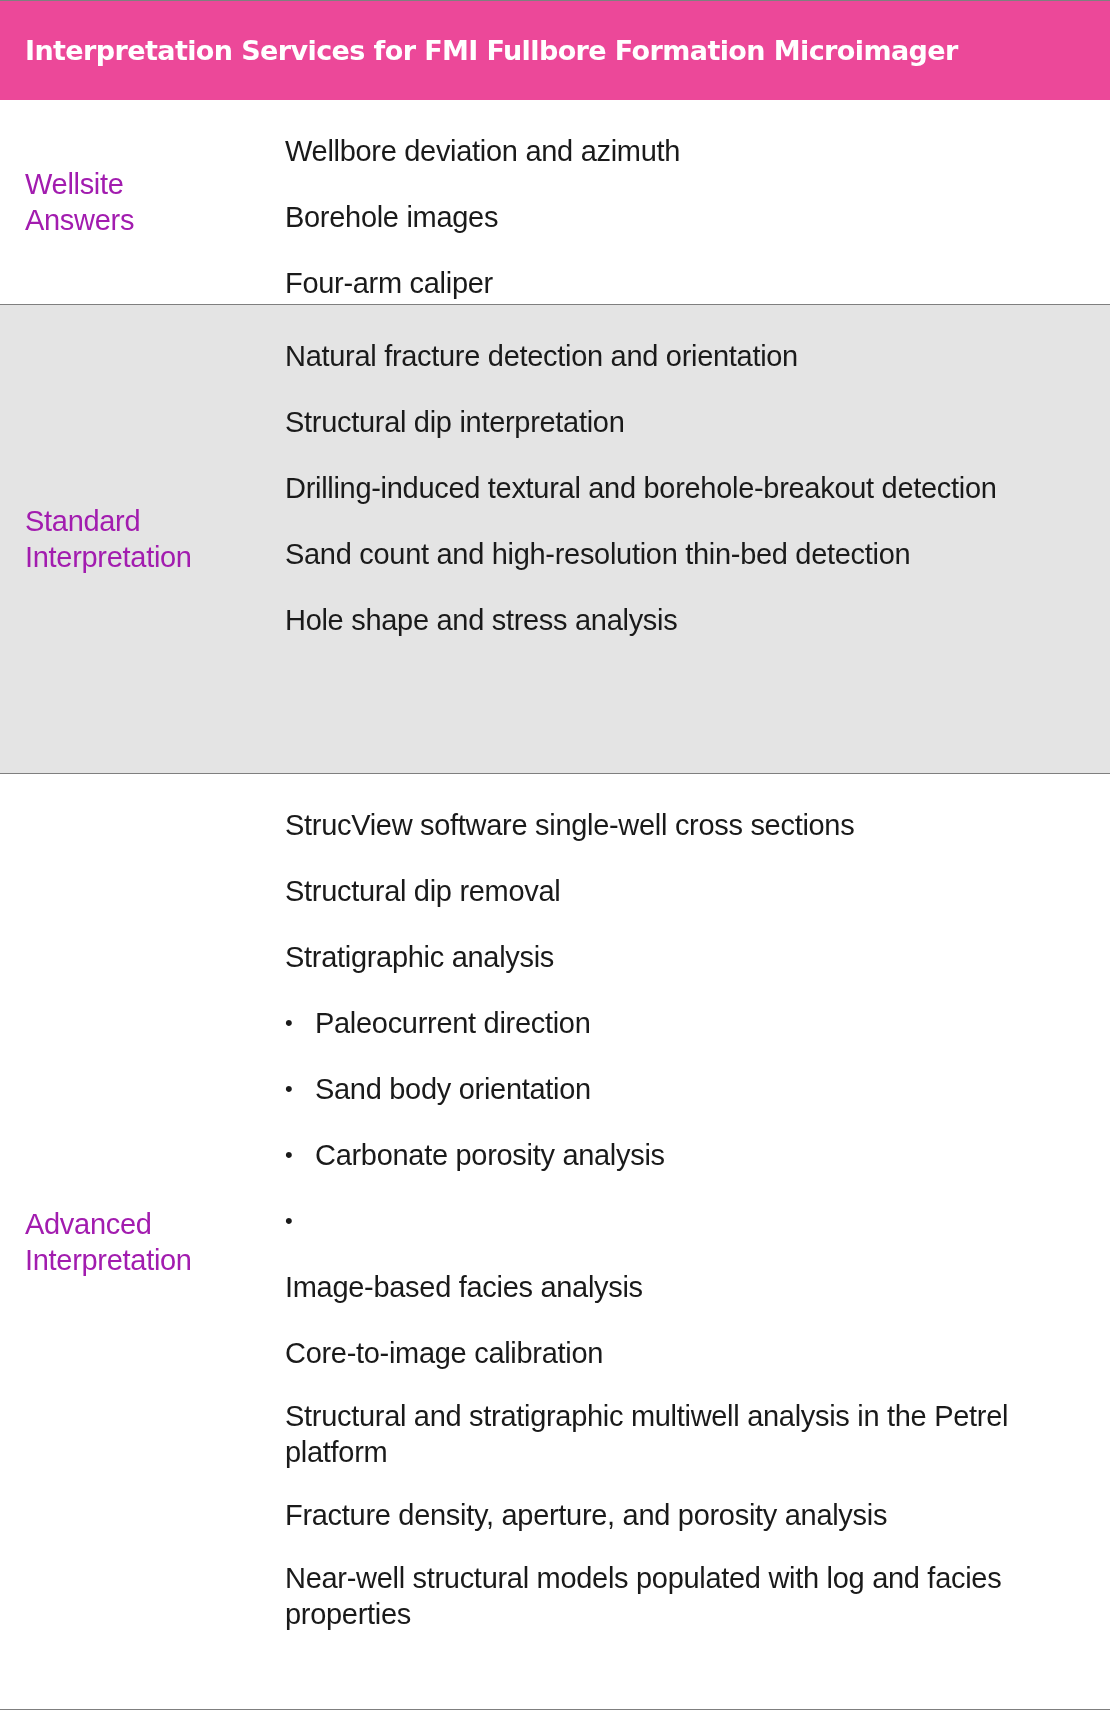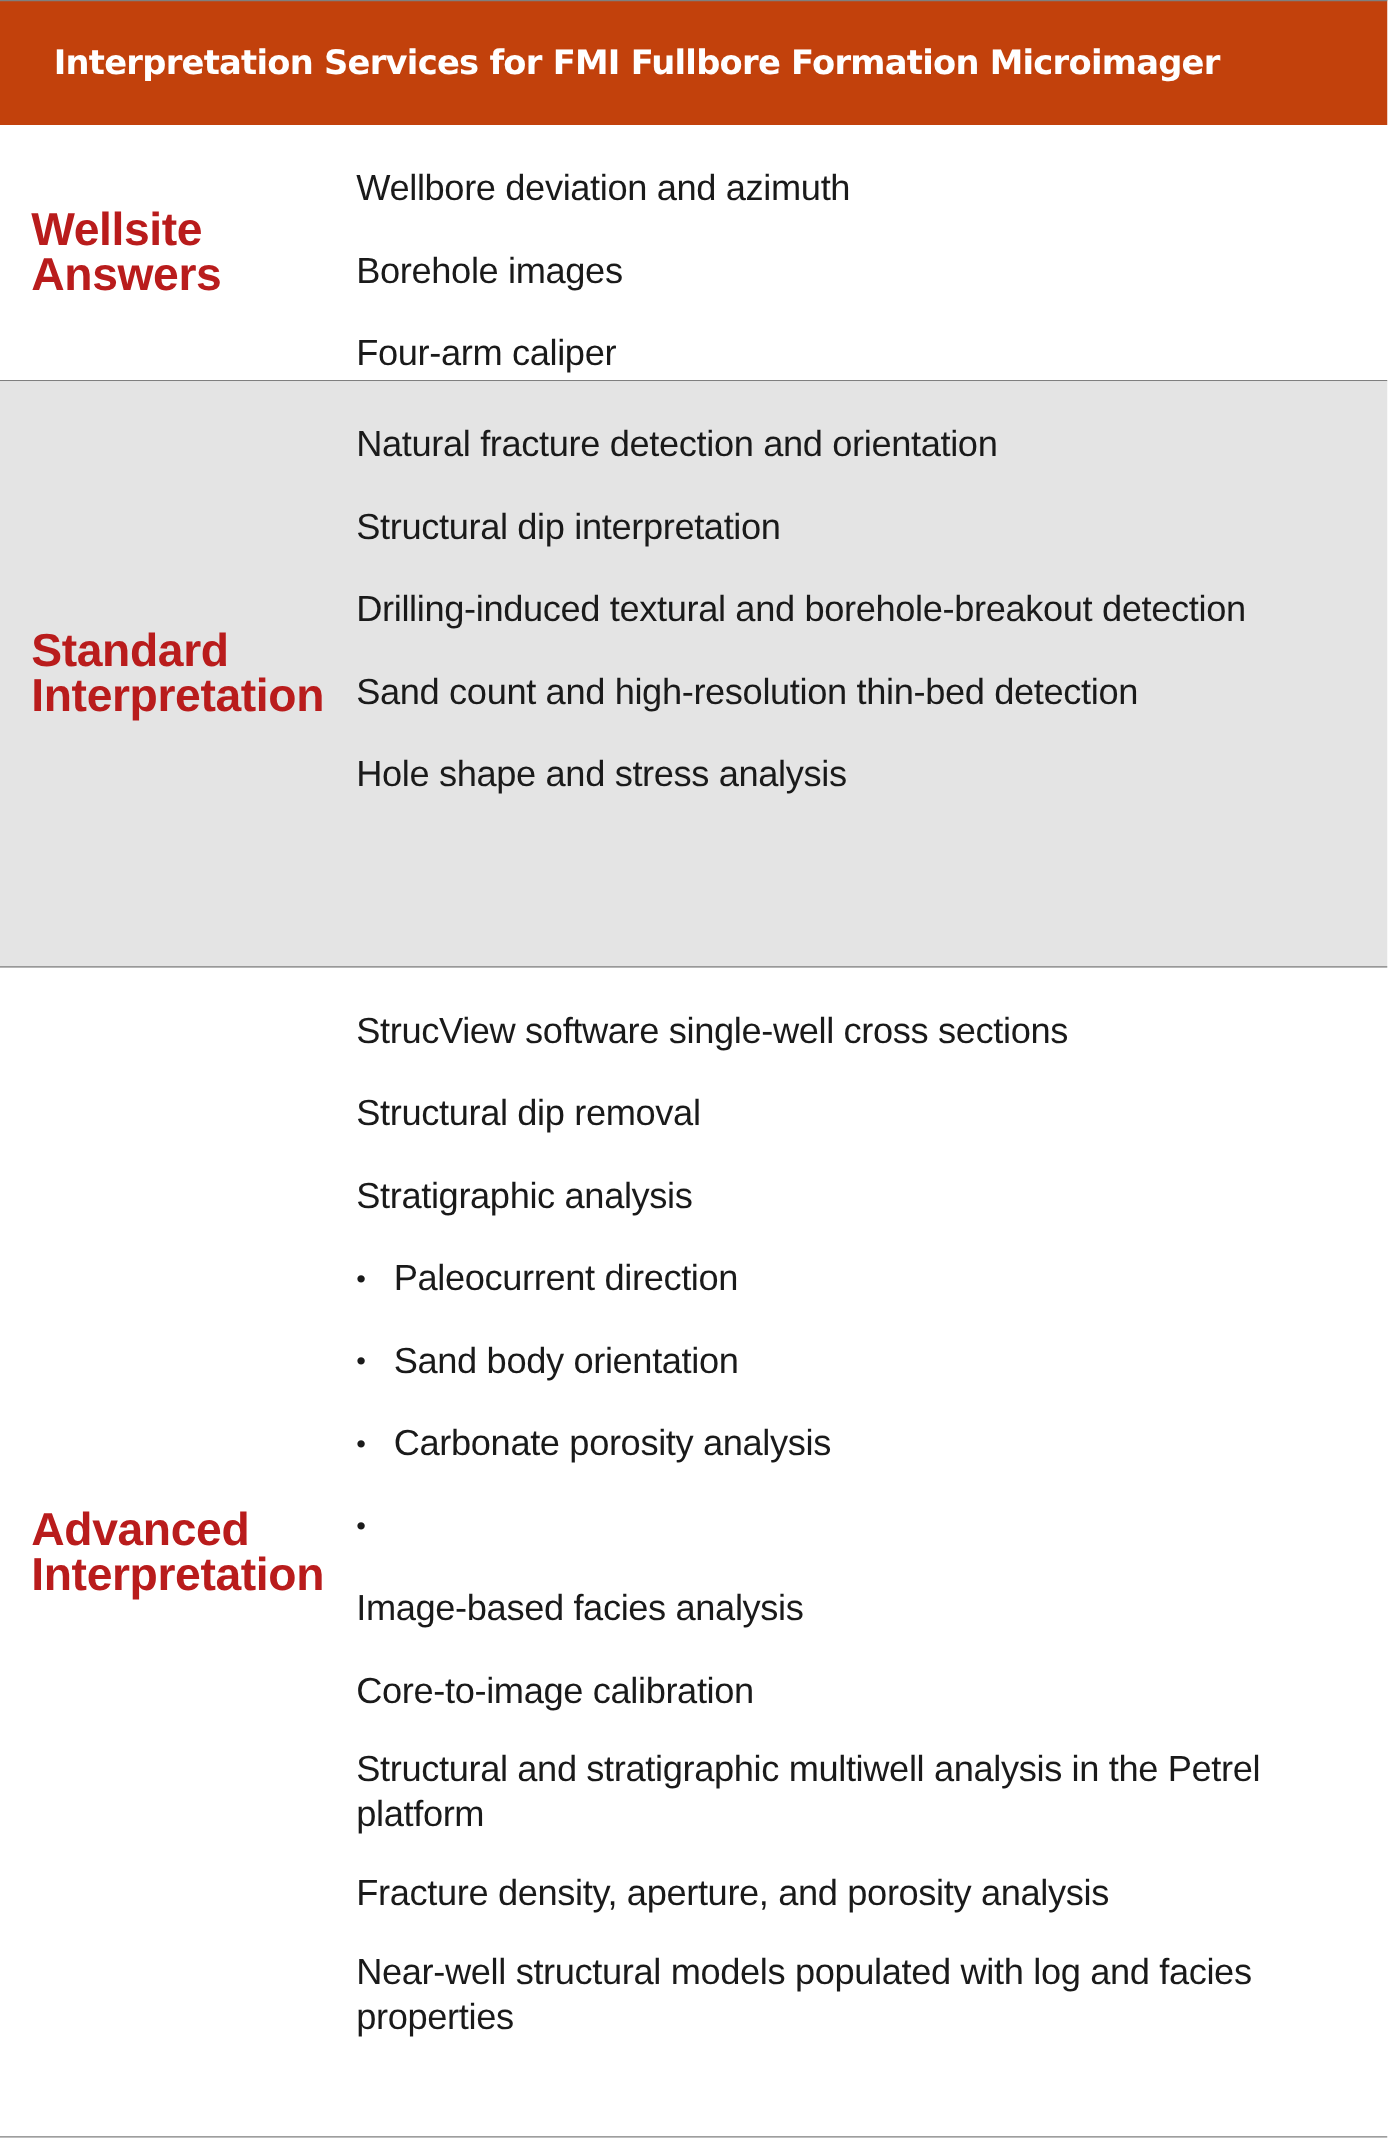--- a/index.html
+++ b/index.html
@@ -13,26 +13,26 @@
       overflow: hidden;
       font-family: "Liberation Sans", "DejaVu Sans", sans-serif;
       color: #1a1a1a;
     }
     .table {
       width: 1110px;
       position: relative;
     }
     .header {
       height: 100px;
-      background: #c2410c;
+      background: #ec4899;
       border-top: 1px solid #7f7f7f;
       box-sizing: border-box;
       display: flex;
       align-items: center;
-      padding-left: 43px;
+      padding-left: 25px;
     }
     .header-title {
       color: #ffffff;
       font-family: "DejaVu Sans", sans-serif;
       font-weight: bold;
       font-size: 27px;
       letter-spacing: -0.6px;
       white-space: nowrap;
     }
     .section {
@@ -45,24 +45,24 @@
     }
     .label-col {
       width: 285px;
       flex: 0 0 285px;
       display: flex;
       align-items: center;
       padding-left: 25px;
       box-sizing: border-box;
     }
     .label-text {
-      font-size: 37px;
+      font-size: 29px;
       line-height: 36px;
-      font-weight: bold;
-      color: #b91c1c;
+      font-weight: normal;
+      color: #a21caf;
       white-space: pre-line;
       letter-spacing: -0.3px;
     }
     .items-col {
       flex: 1 1 auto;
       padding-top: 18px;
       padding-bottom: 4px;
     }
     .item {
       min-height: 66px;

